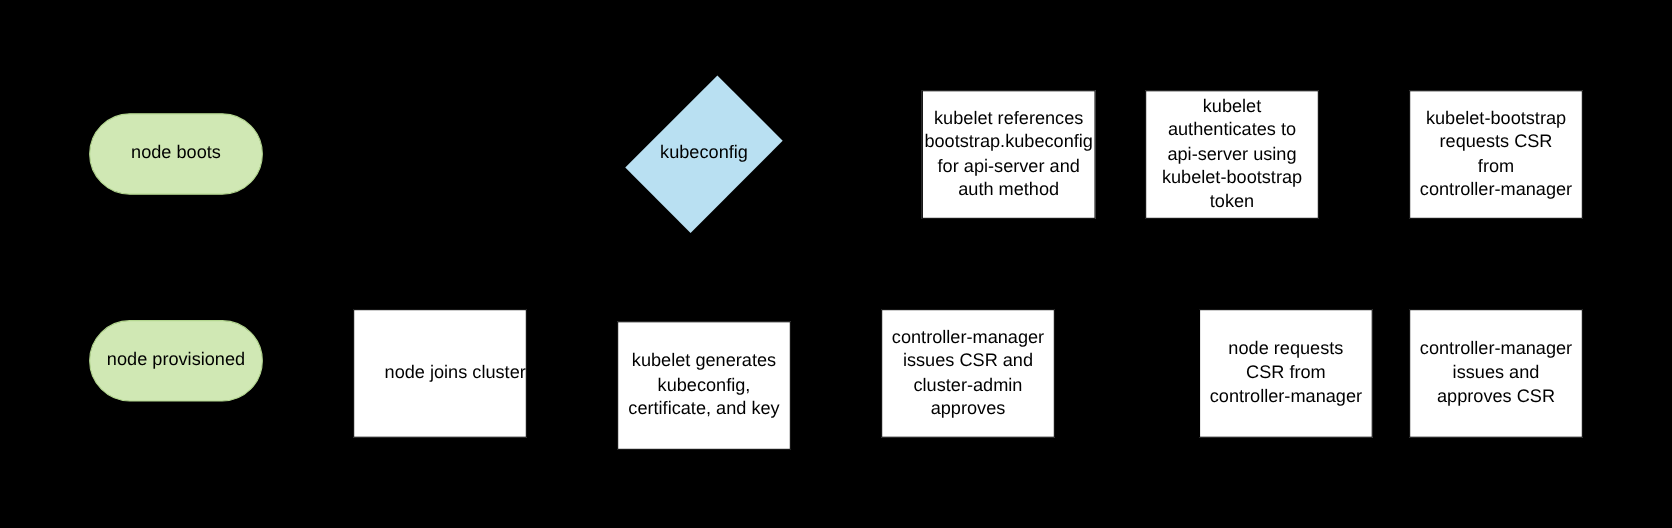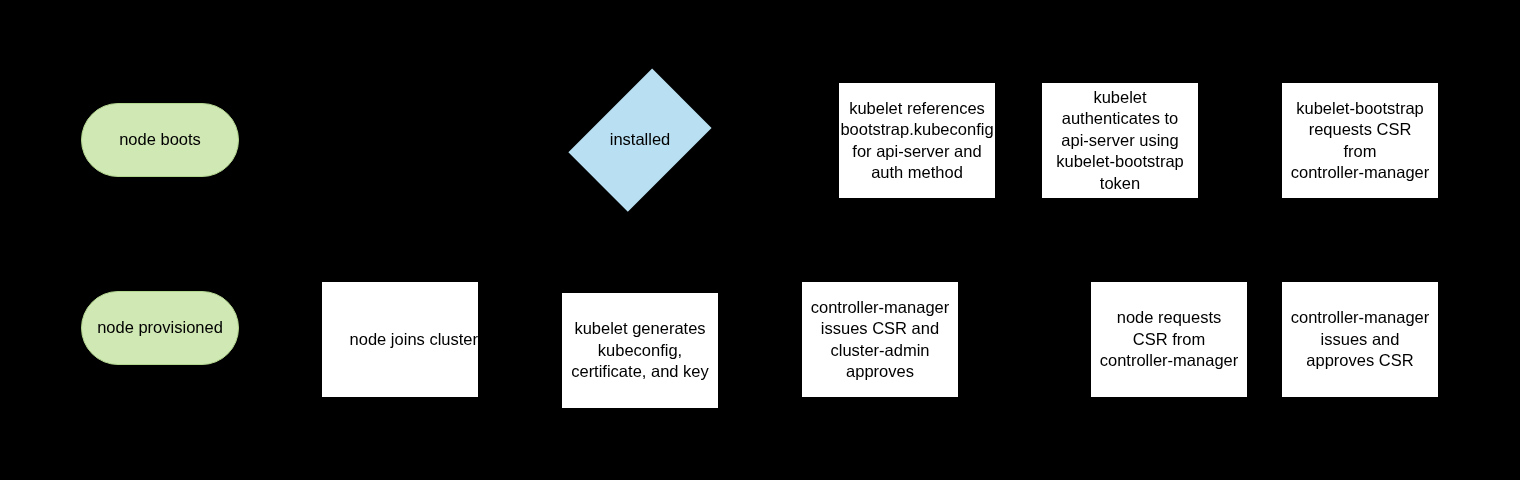--- a/index.html
+++ b/index.html
@@ -68,21 +68,21 @@
 </style>
 </head>
 <body>
 
 <div id="canvas">
     <div class="node shape-terminator" style="left: 81px; top: 103px; width: 158px; height: 74px;">
       <span class="label">node boots</span>
     </div>
     <div class="node shape-decision" style="left: 561px; top: 81px; width: 158px; height: 118px;">
       <div class="diamond-fill"></div>
-      <span class="label">installed</span>
+      <span class="label">kubeconfig</span>
     </div>
     <div class="node shape-process" style="left: 794px; top: 82px; width: 158px; height: 117px; margin-left: 44px;">
       <span class="label">kubelet references
 bootstrap.kubeconfig
 for api-server and
 auth method</span>
     </div>
     <div class="node shape-process" style="left: 1041px; top: 82px; width: 158px; height: 117px;">
       <span class="label">kubelet
 authenticates to

